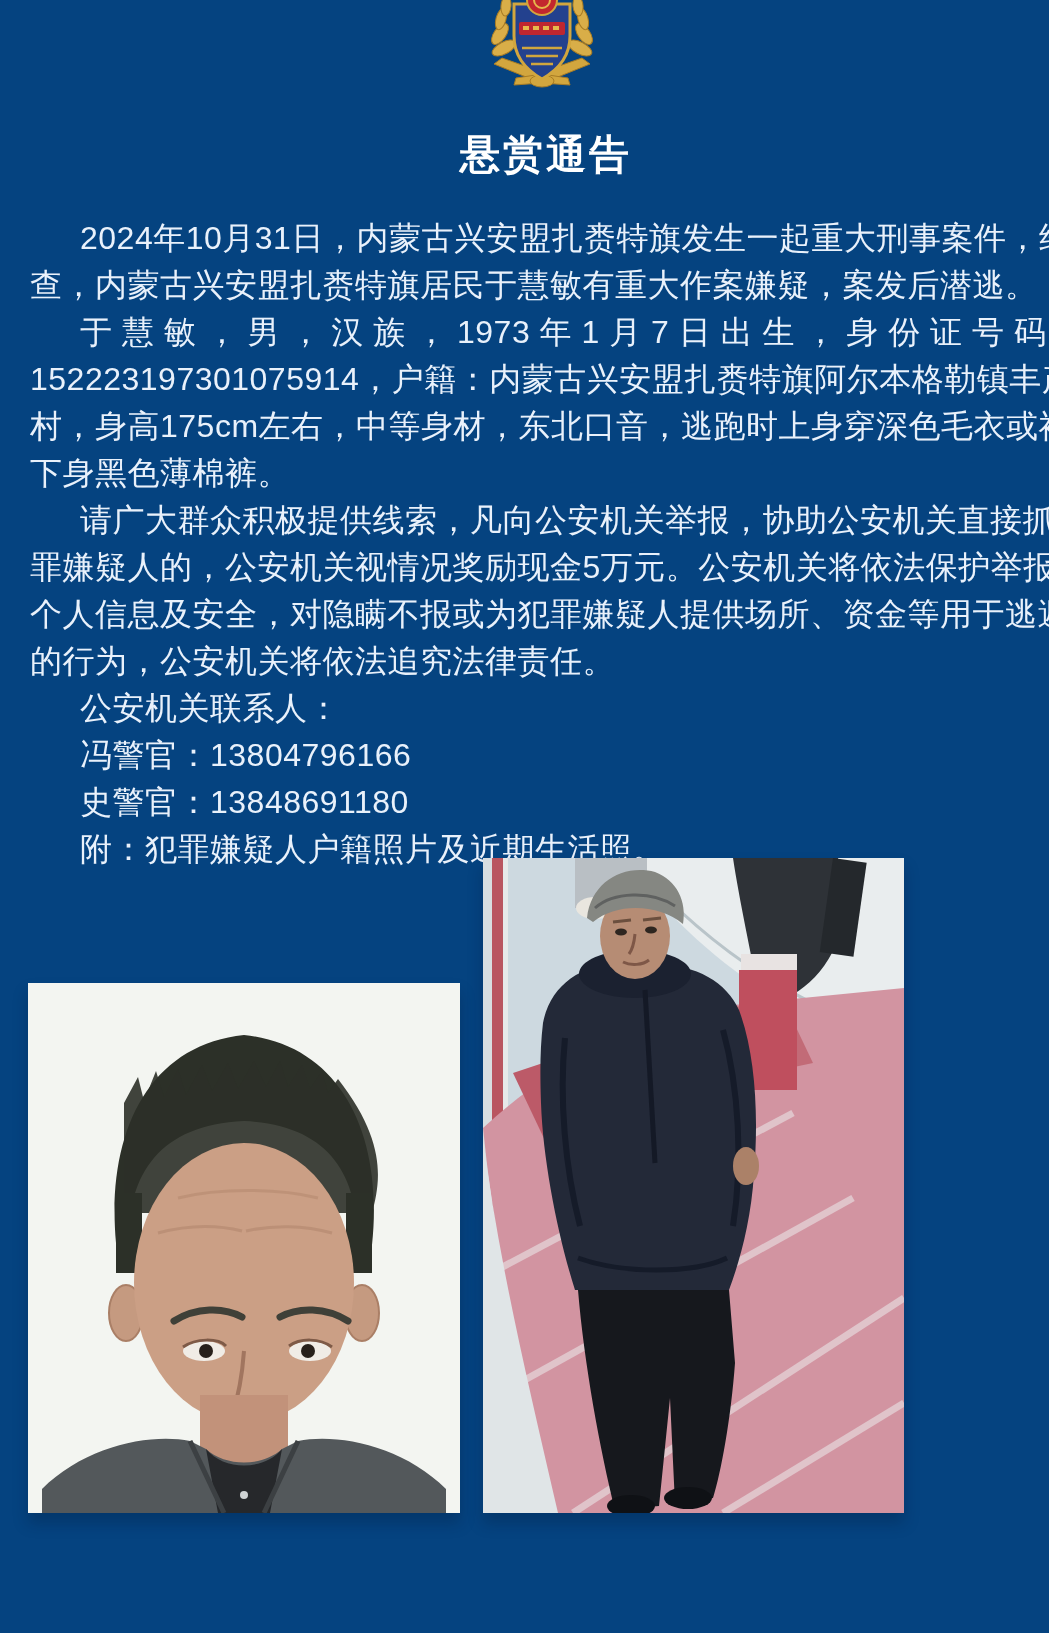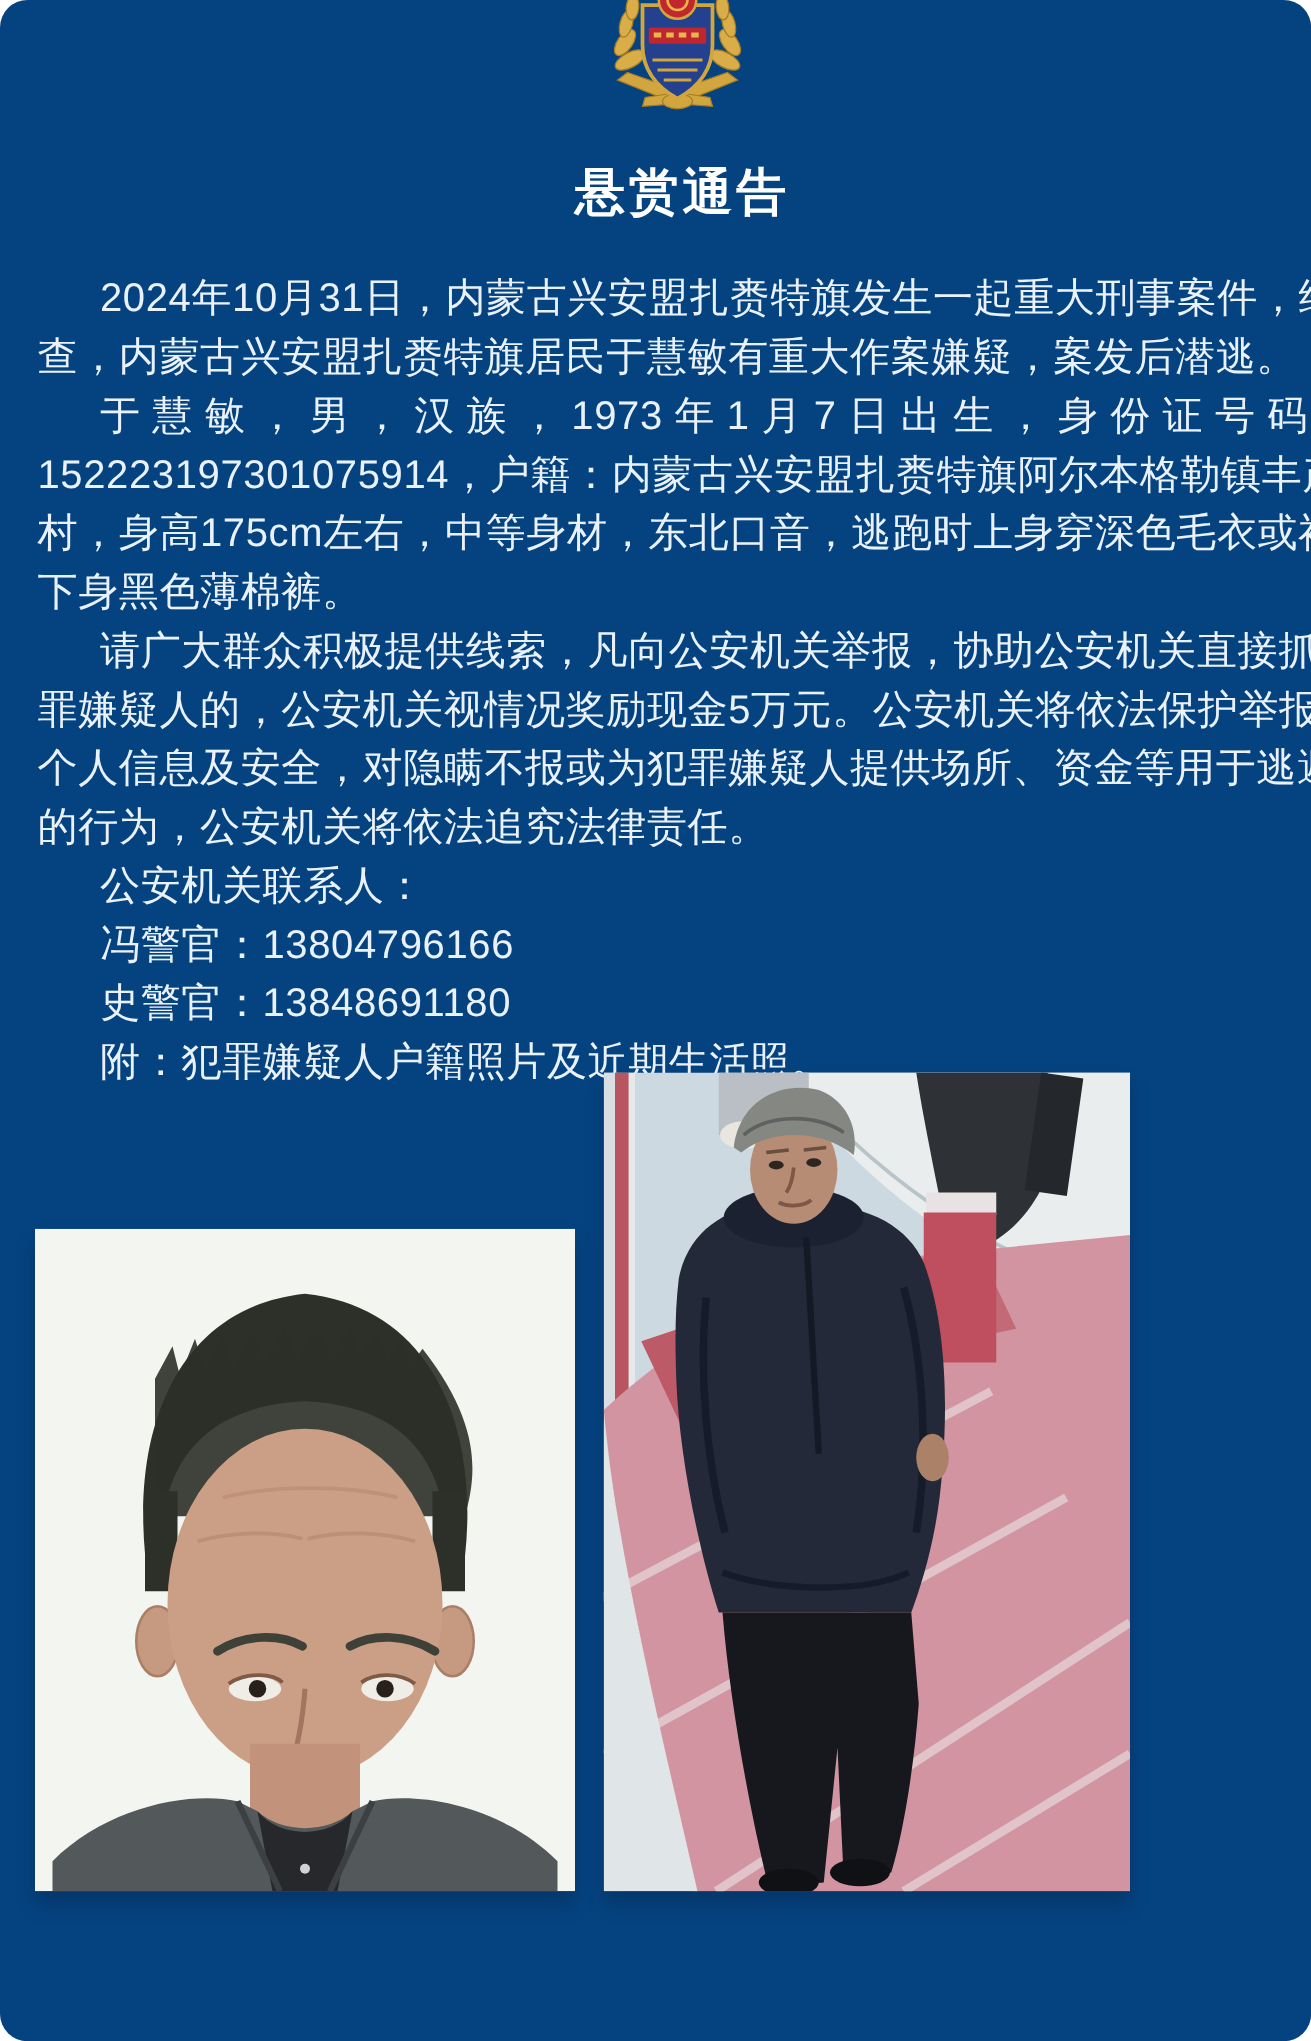--- a/index.html
+++ b/index.html
@@ -1,19 +1,19 @@
 <!DOCTYPE html>
 <html><head>
 <meta charset="utf-8">
 <style>
   html, body { margin: 0; padding: 0; }
   body { width: 1049px; height: 1633px; overflow: hidden; font-family: "Liberation Sans", sans-serif; }
   #poster {
     position: relative; width: 1049px; height: 1633px;
-    background: #054380; overflow: hidden; border-radius: 22px;
+    background: #054380; overflow: hidden;
   }
   
   .badge-wrap { position: absolute; left: 486px; top: -14px; width: 112px; height: 102px; }
   
   .title {
     position: absolute; left: 0; top: 130px; width: 1092px;
     text-align: center; color: #ffffff; font-size: 40px; line-height: 48px;
     font-weight: bold; letter-spacing: 3px;
   }
   

